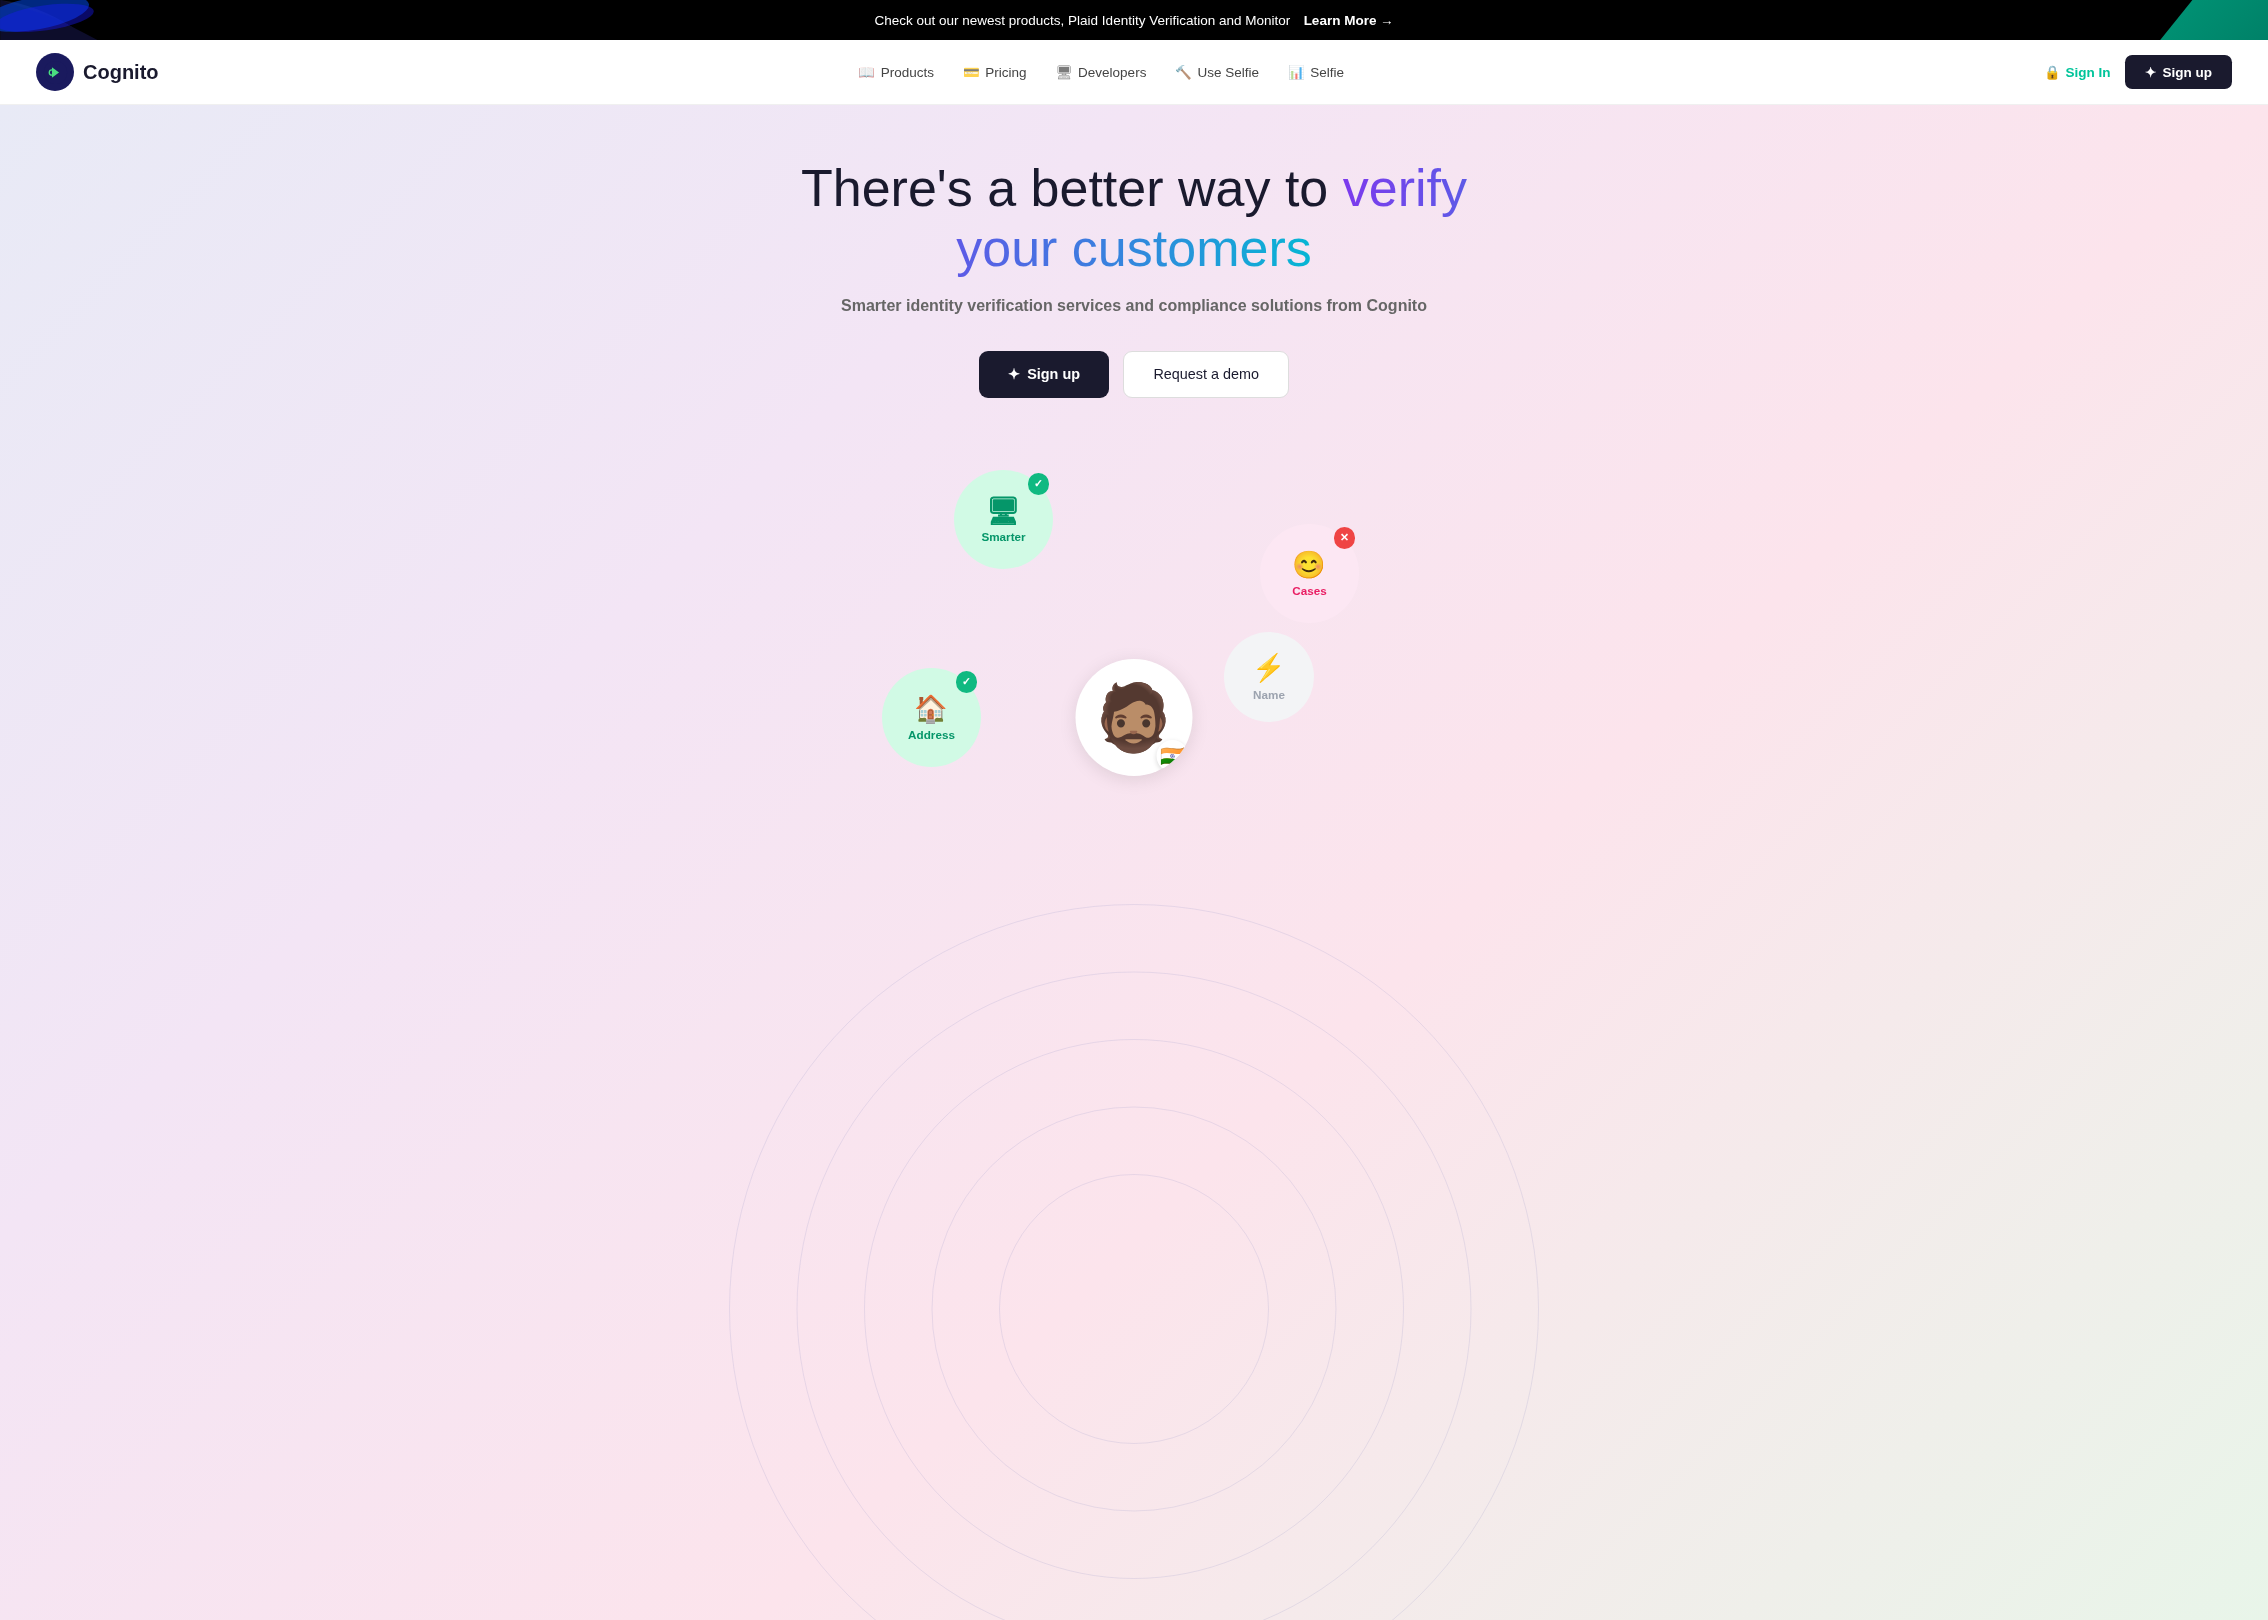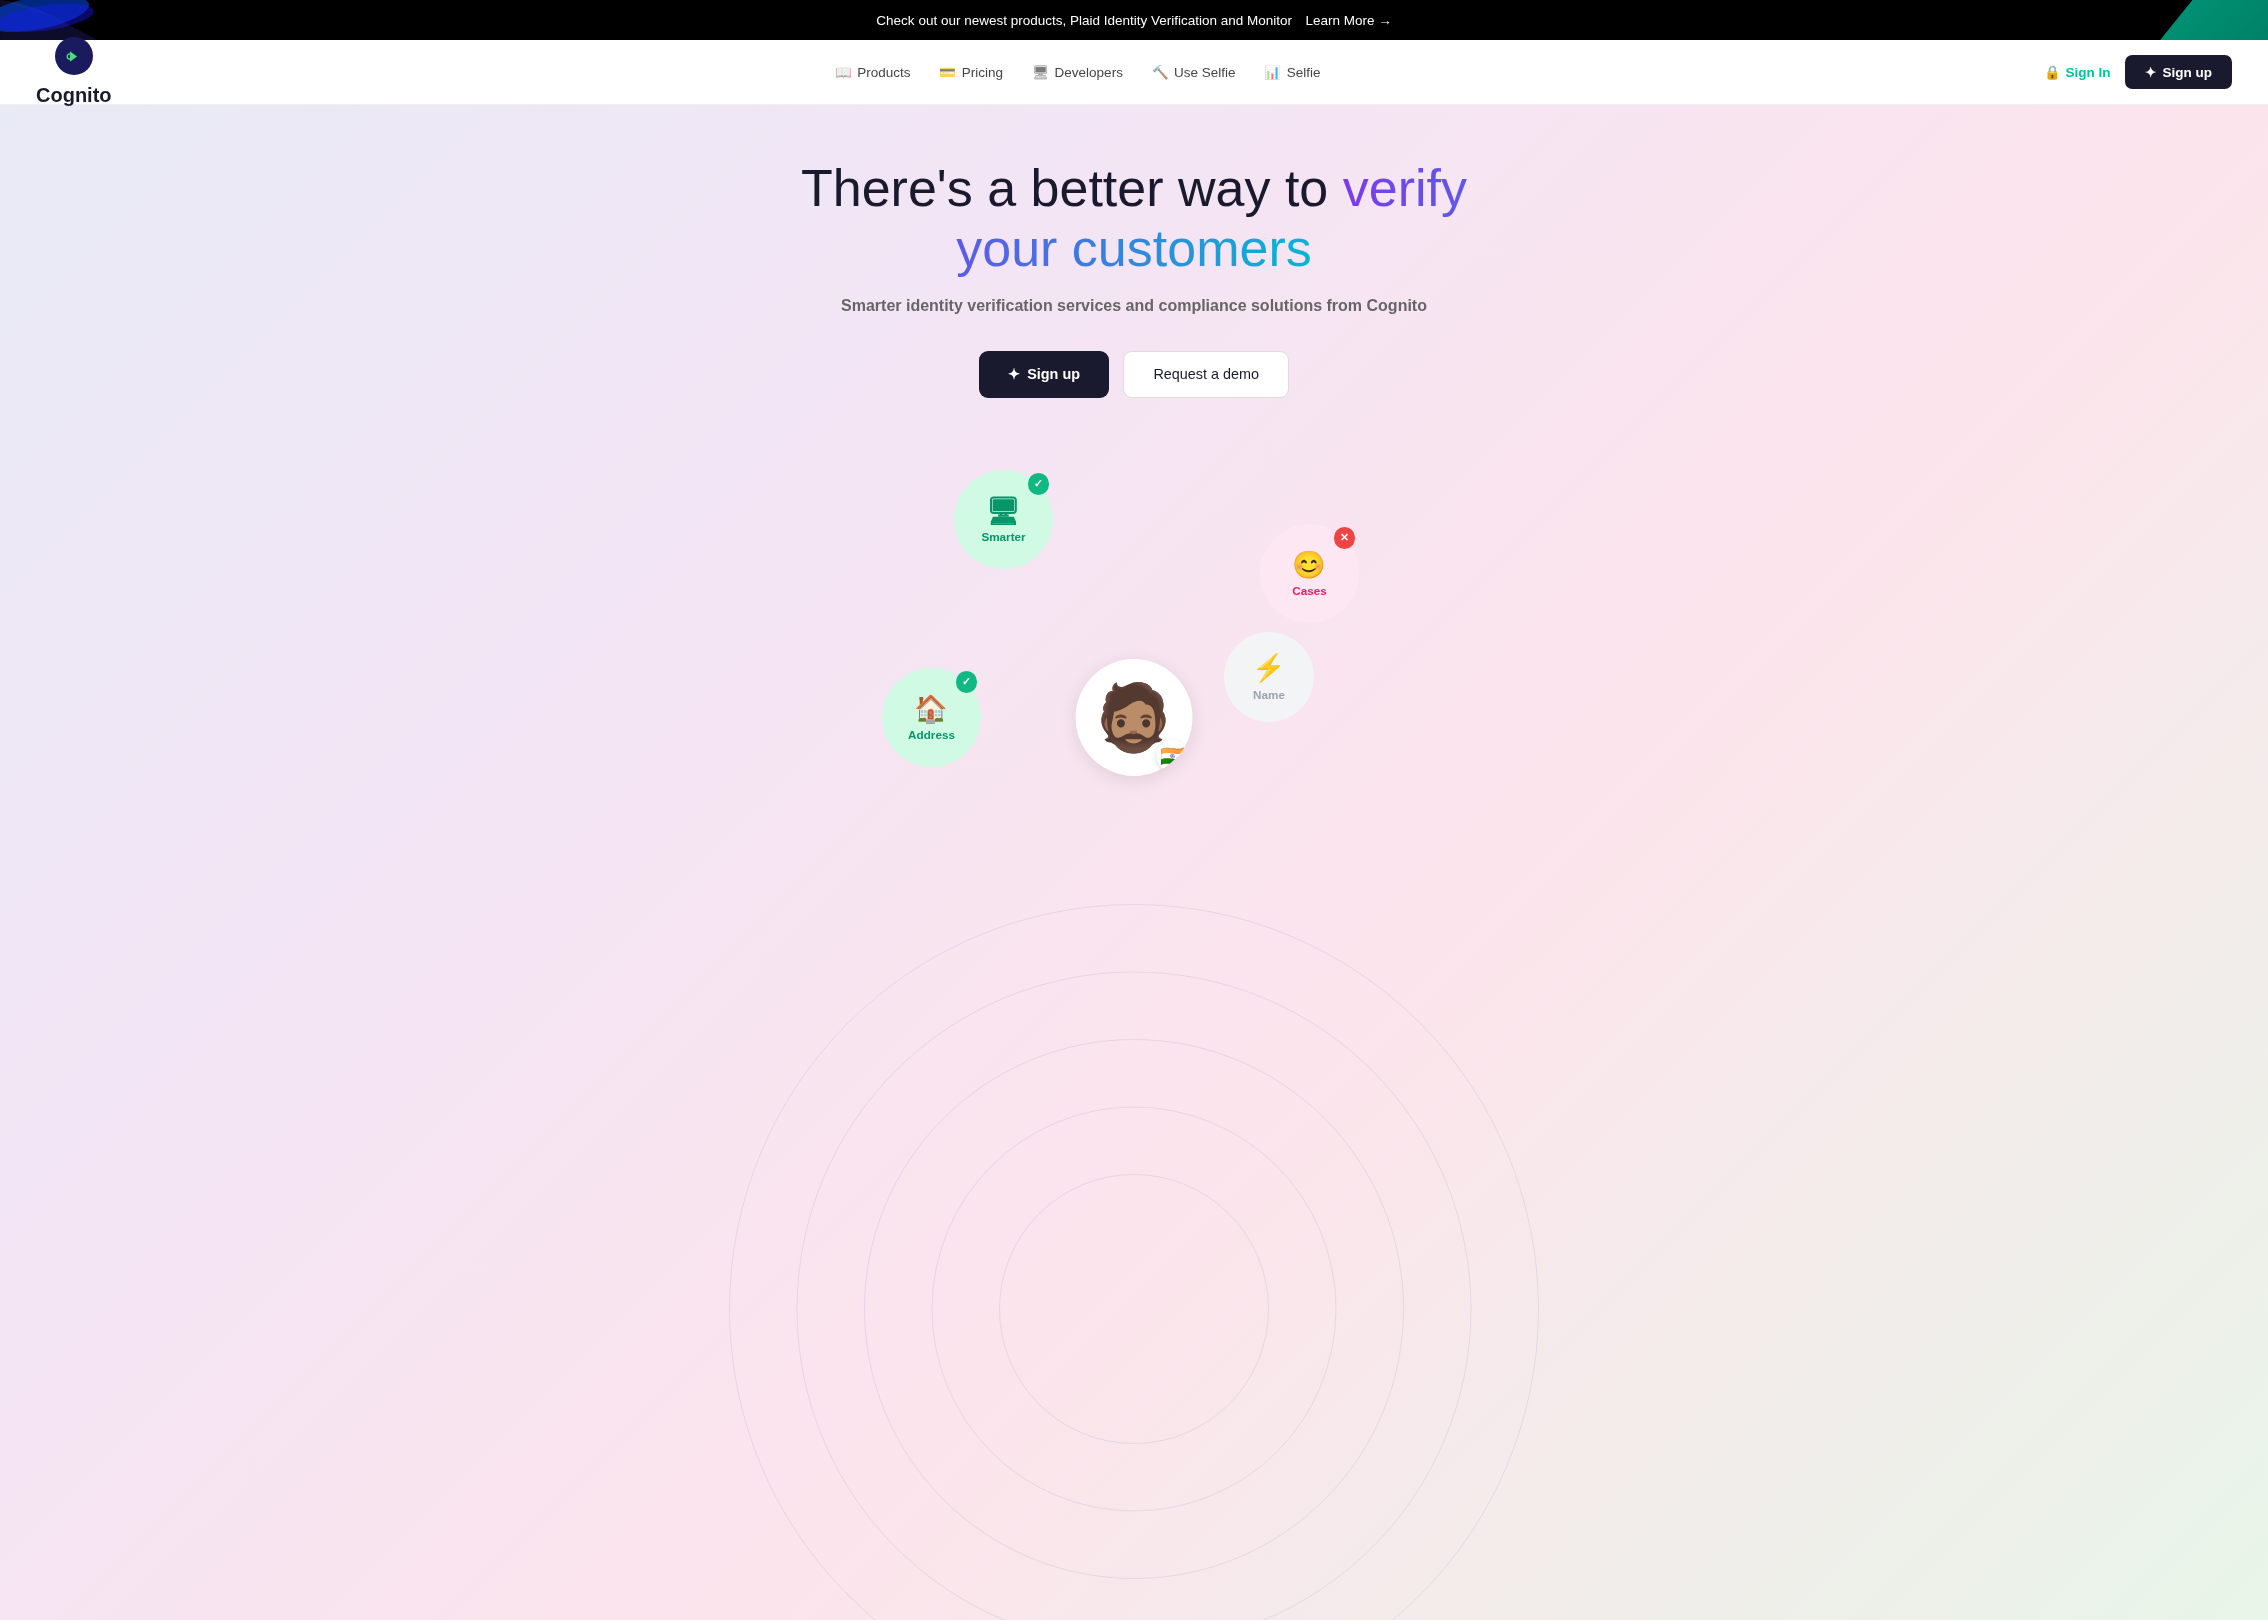--- a/index.html
+++ b/index.html
@@ -19,20 +19,21 @@
       position: relative;
       z-index: 10;
     }
     .announcement-bar .learn-more {
       color: #fff;
       text-decoration: none;
       display: inline-flex;
       align-items: center;
       gap: 3.6px;
       margin-left: 5.4px;
+      font-weight: bold;
     }
     .announcement-bar .teal-accent {
       position: absolute;
       right: 0;
       top: 0;
       width: 108px;
       height: 100%;
       background: linear-gradient(135deg, #00d4a8, #00b894);
       opacity: 0.7;
       clip-path: polygon(30% 0%, 100% 0%, 100% 100%, 0% 100%);
@@ -60,21 +61,20 @@
       z-index: 100;
     }
     .navbar-logo {
       display: flex;
       align-items: center;
       gap: 9px;
       text-decoration: none;
       color: #1a1a2e;
       font-size: 20px;
       font-weight: 700;
-      flex-direction: column;
     }
     .logo-icon {
       width: 38px;
       height: 38px;
       background: #1a1a5e;
       border-radius: 50%;
       display: flex;
       align-items: center;
       justify-content: center;
       color: #4ade80;

